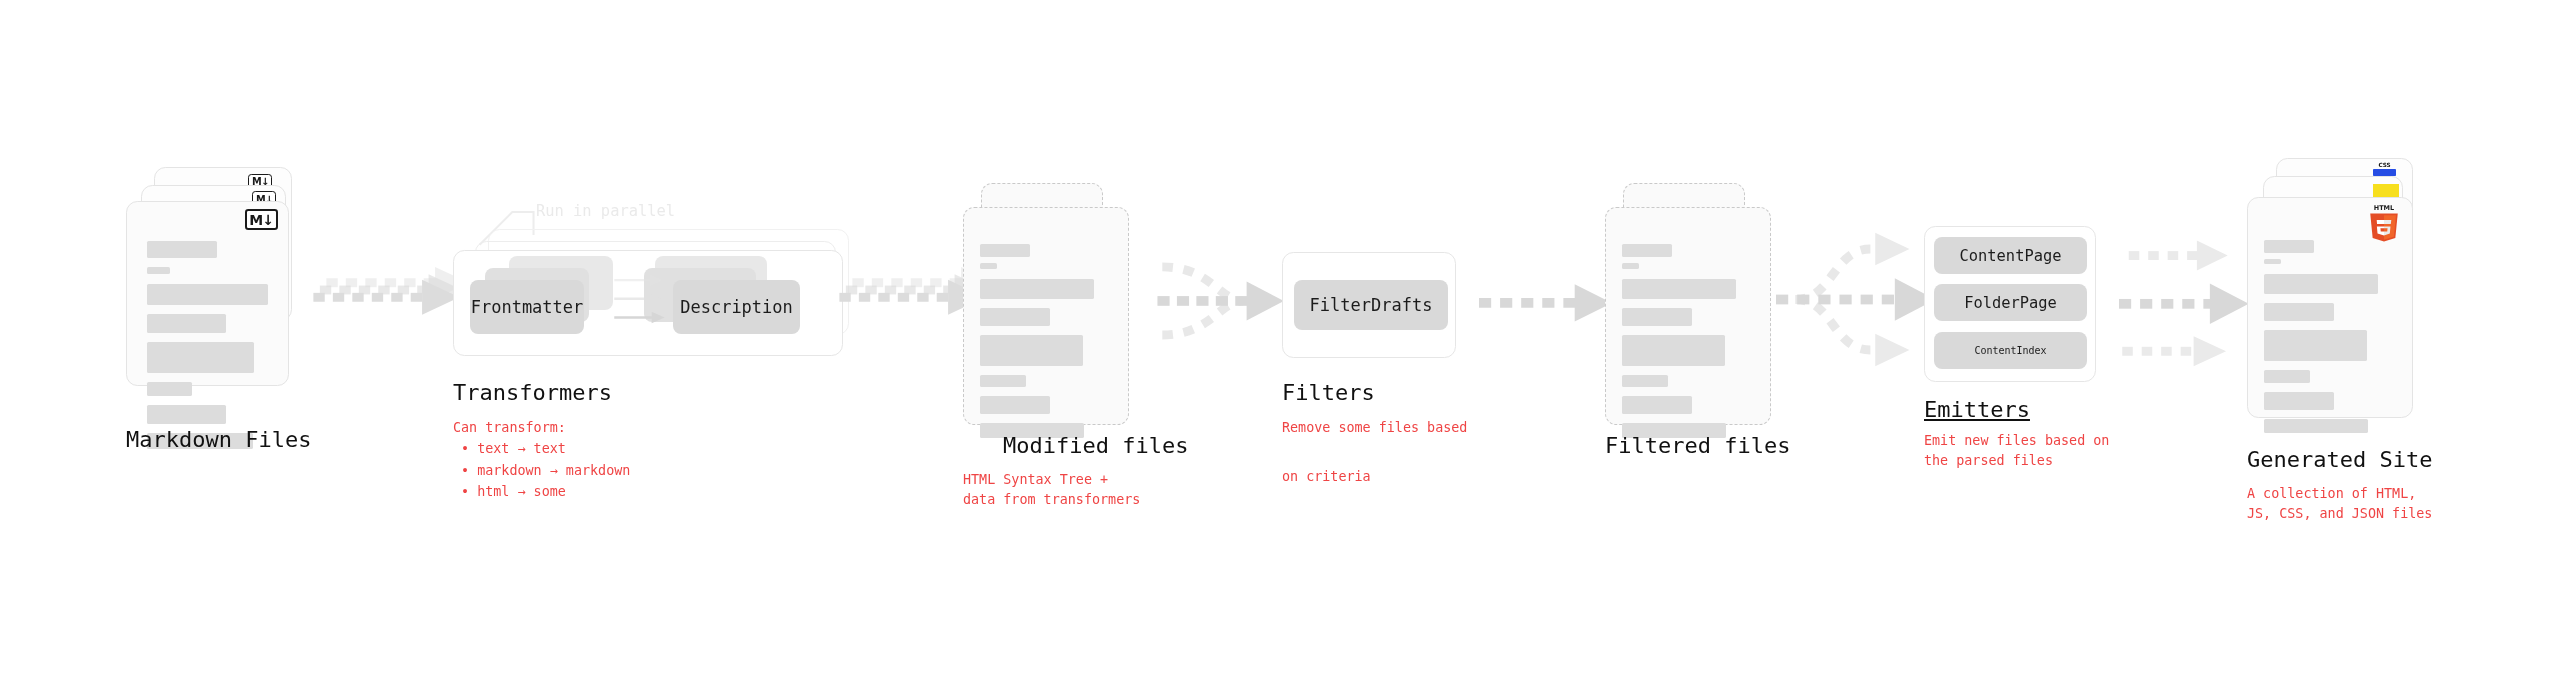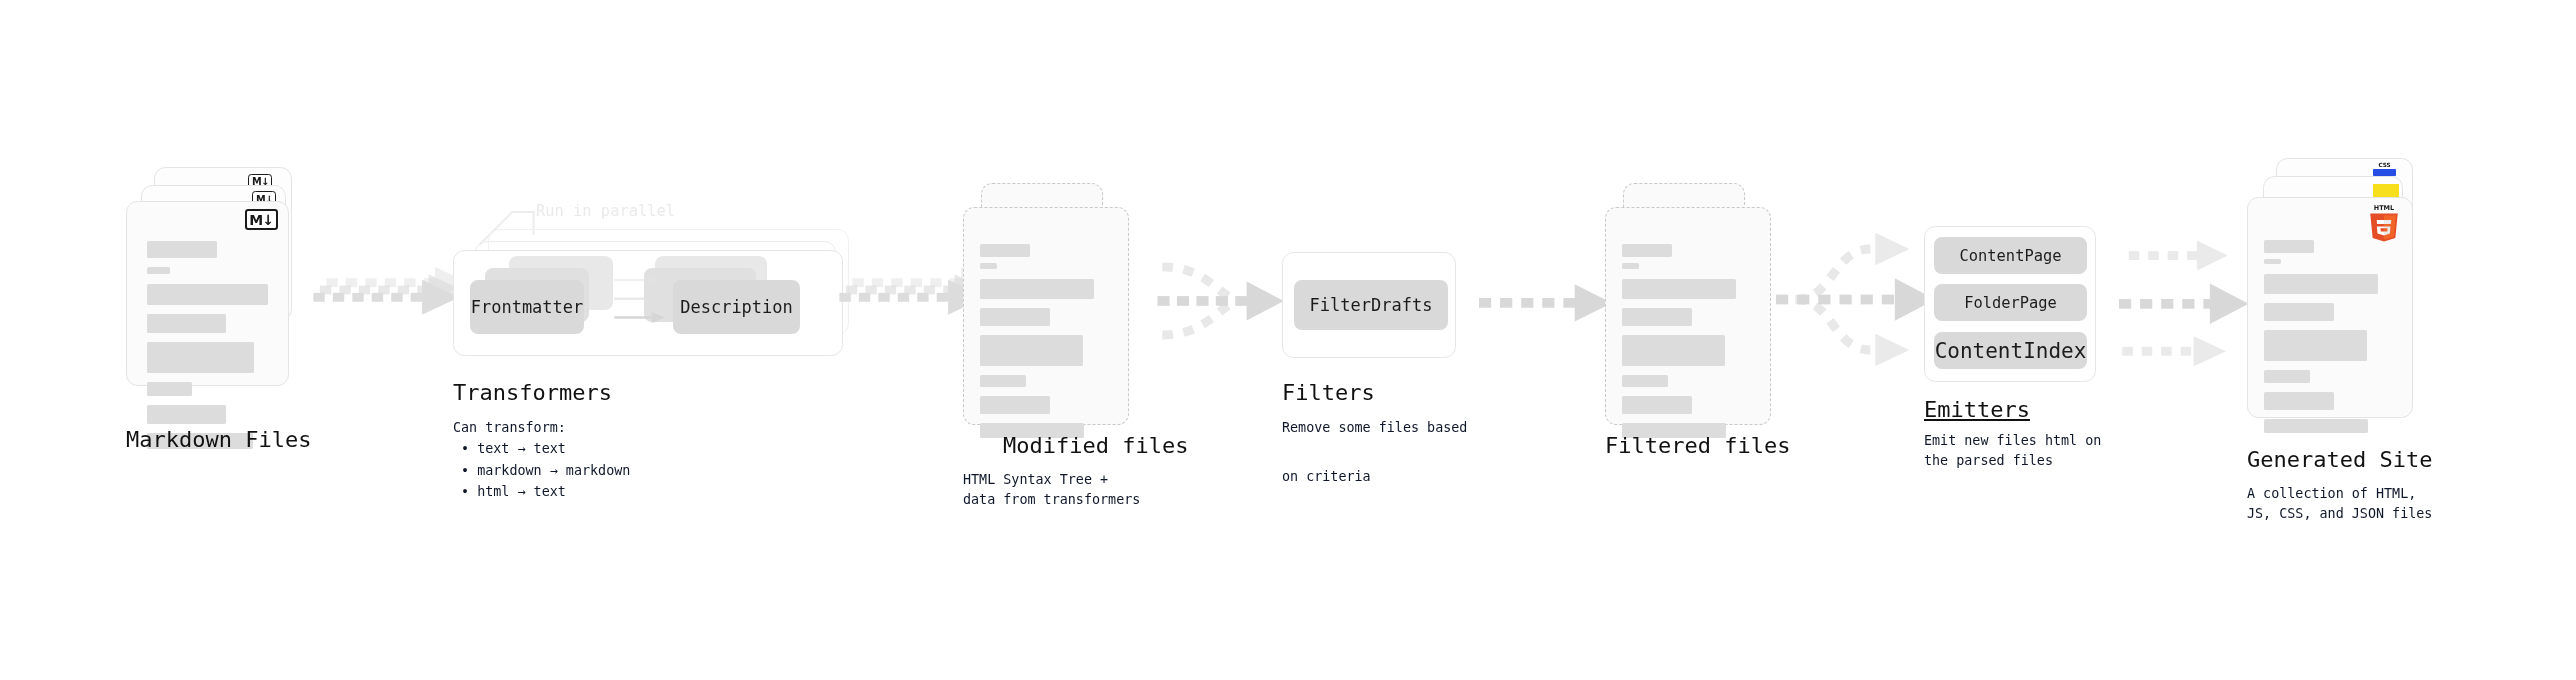--- a/index.html
+++ b/index.html
@@ -74,21 +74,21 @@
 
   
   .title {
     position: absolute;
     font-family: "DejaVu Sans Mono", "Liberation Mono", monospace;
     font-size: 22px; color: #111111; white-space: nowrap; letter-spacing: 0px;
   }
   .sub {
     position: absolute;
     font-family: "DejaVu Sans Mono", "Liberation Mono", monospace;
-    font-size: 13.4px; color: #0f172a; line-height: 18px; white-space: pre;
+    font-size: 13.4px; color: #ef4444; line-height: 18px; white-space: pre;
   }
   .parallel-label {
     position: absolute;
     font-family: "DejaVu Sans Mono", "Liberation Mono", monospace;
     font-size: 15.4px; color: #eaeaea; white-space: nowrap;
   }
   svg { position: absolute; overflow: visible; }
   .arrow-svg { position: absolute; }
 </style>
 </head>
@@ -194,21 +194,21 @@
     </div>
     <div class="chip" style="left:673px; top:280px; width:127px; height:54px;">
       <span>Description</span>
     </div>
   </div>
 
   <div class="title" style="left:453px; top:380px;">Transformers</div>
   <div class="sub" style="left:453px; top:419px;">Can transform:</div>
   <div class="sub" style="left:453px; top:440px;"> • text → text</div>
   <div class="sub" style="left:453px; top:462px;"> • markdown → markdown</div>
-  <div class="sub" style="left:453px; top:483px;"> • html → text</div>
+  <div class="sub" style="left:453px; top:483px;"> • html → some</div>
 
   <svg class="arrow-svg" width="163" height="73" style="left:839px; top:275px;" viewBox="0 0 200 90">
     <g fill="#dcdcdc">
       <g opacity="0.45" transform="translate(16,-18)">
         <rect x="0" y="22" width="14" height="11"></rect>
           <rect x="24" y="22" width="14" height="11"></rect>
         <rect x="48" y="22" width="14" height="11"></rect>
           <rect x="72" y="22" width="14" height="11"></rect>
         <rect x="96" y="22" width="14" height="11"></rect>
           <rect x="120" y="22" width="14" height="11"></rect>
@@ -328,26 +328,26 @@
   </svg>
 
   <div>
     <div class="panel" style="left:1924px; top:226px; width:172px; height:156px;"></div>
     <div class="chip" style="left:1934px; top:237px; width:153px; height:37px; font-size:15.4px;">
       <span>ContentPage</span>
     </div>
     <div class="chip" style="left:1934px; top:284px; width:153px; height:37px; font-size:15.4px;">
       <span>FolderPage</span>
     </div>
-    <div class="chip" style="left:1934px; top:332px; width:153px; height:37px; font-size:21px;">
+    <div class="chip" style="left:1934px; top:332px; width:153px; height:37px; font-size:10px;">
       <span>ContentIndex</span>
     </div>
   </div>
   <div class="title" style="left:1924px; top:397px;text-decoration:underline;">Emitters</div>
-  <div class="sub" style="left:1924px; top:432px;">Emit new files html on</div>
+  <div class="sub" style="left:1924px; top:432px;">Emit new files based on</div>
   <div class="sub" style="left:1924px; top:452px;">the parsed files</div>
 
   <svg class="arrow-svg" width="146" height="163" style="left:2119px; top:228px;" viewBox="0 0 180 200">
     <g fill="#eaeaea">
       <rect x="12" y="28" width="13" height="11"></rect>
         <rect x="36" y="28" width="13" height="11"></rect>
       <rect x="60" y="28" width="13" height="11"></rect>
         <rect x="84" y="28" width="13" height="11"></rect>
       <polygon points="96,15 134,33.5 96,52"></polygon>
     </g>

